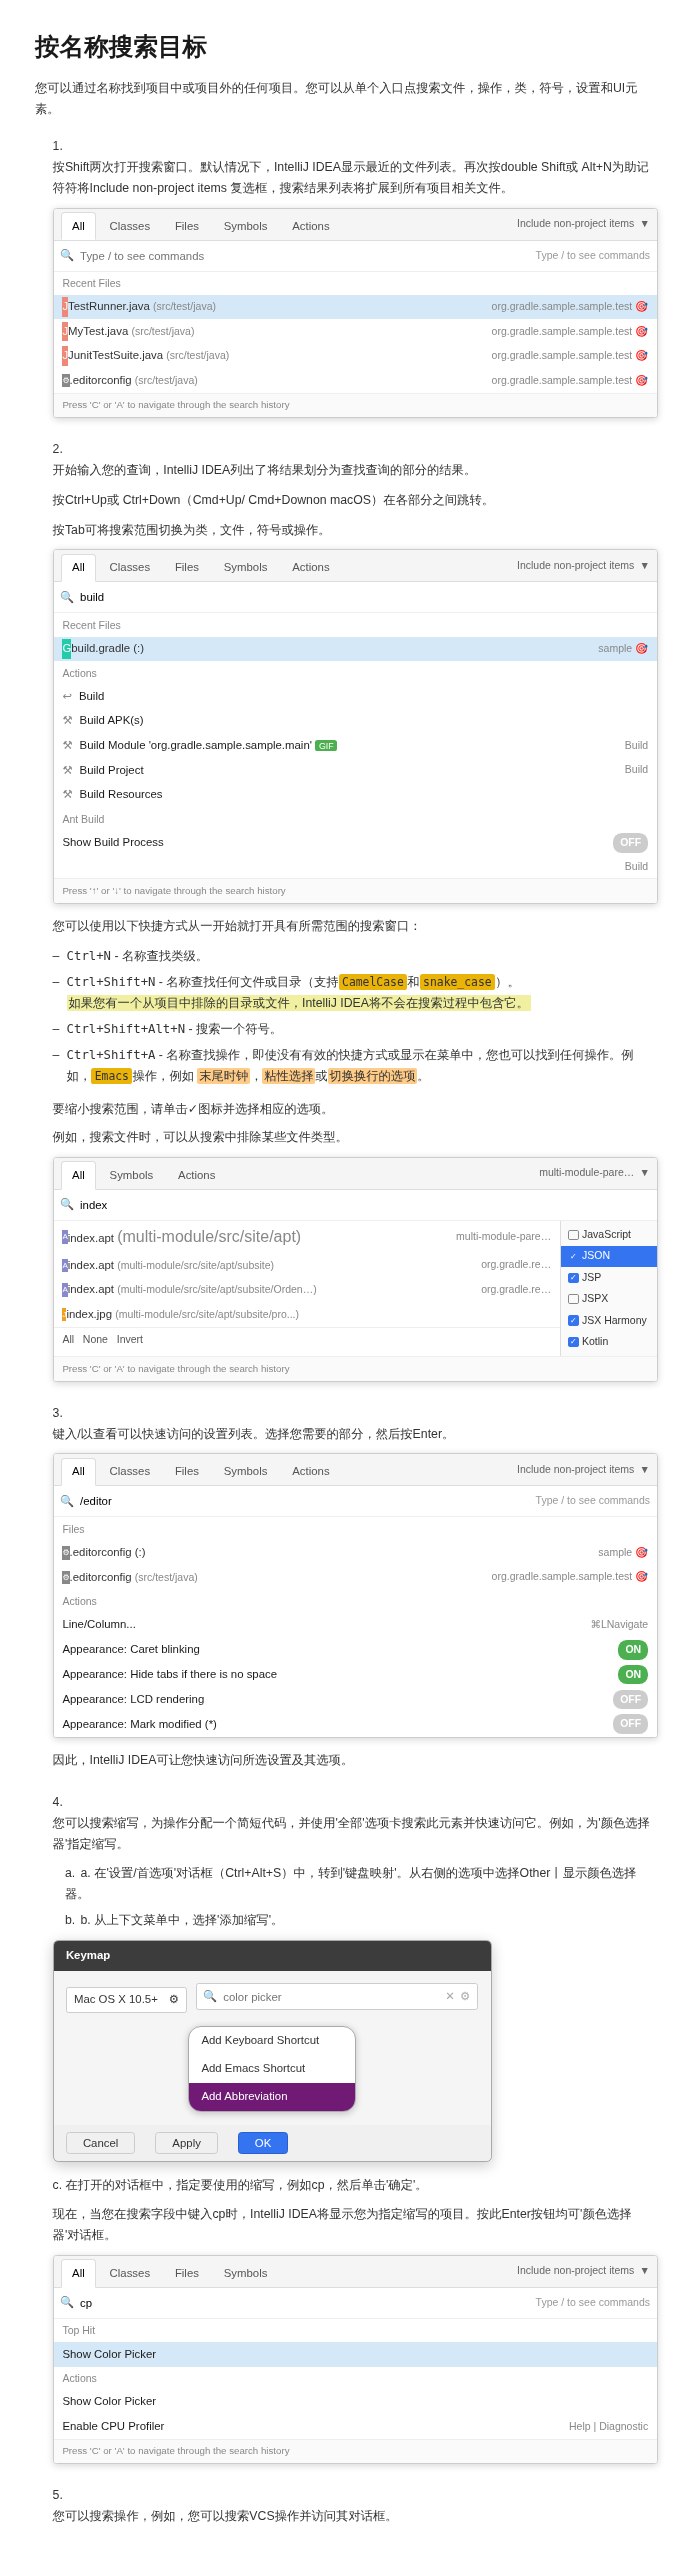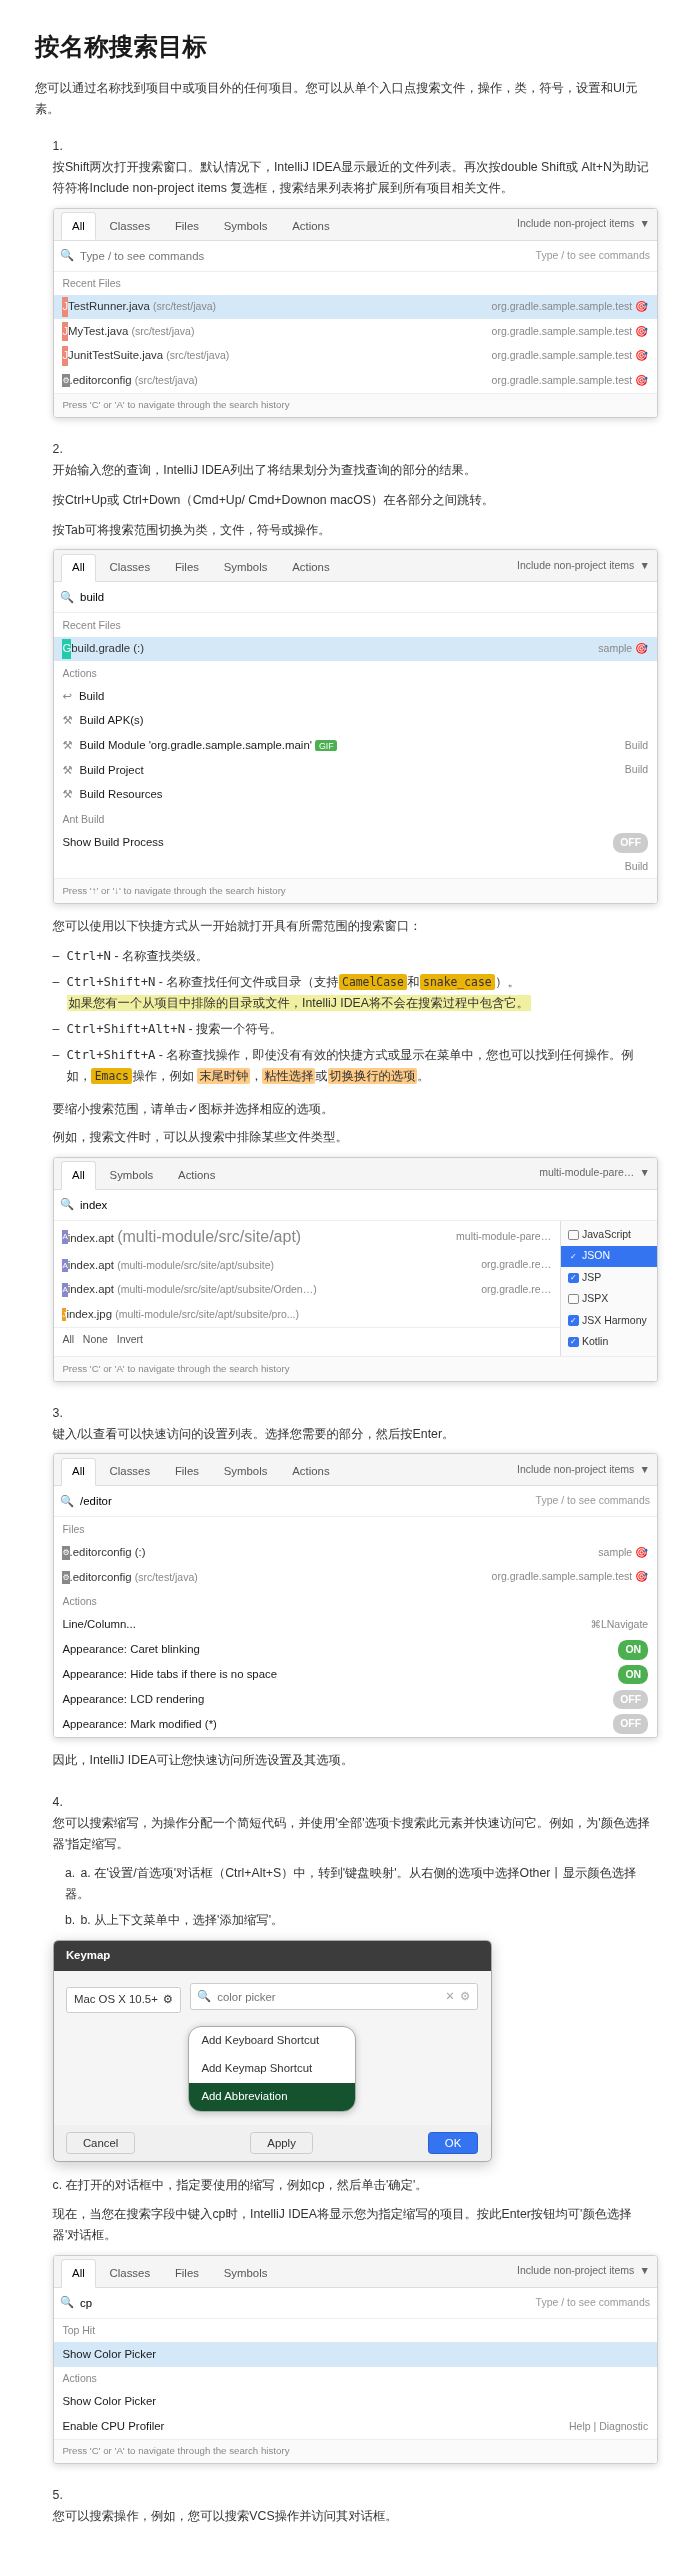--- a/index.html
+++ b/index.html
@@ -227,44 +227,44 @@
       border: none; outline: none; flex: 1; font-size: 11.4px;
     }
     .dropdown-combo {
       display: flex;
       align-items: center;
       border: 0.9px solid #ccc;
       border-radius: 2.6px;
       background: #fff;
       padding: 2.6px 7px;
       font-size: 11.4px;
-      gap: 5px;
+      gap: 11px;
       min-width: 105px;
     }
     .context-menu {
       background: #fff;
       border: 0.9px solid #aaa;
       border-radius: 13px;
       box-shadow: 0 1.8px 7px rgba(0,0,0,0.2);
       font-size: 11.4px;
       overflow: hidden;
       width: 168px;
     }
     .context-menu-item {
       padding: 4.4px 12.3px;
       cursor: pointer;
     }
     .context-menu-item.selected {
-      background: #14532d;
+      background: #701a75;
       color: #fff;
     }
     .dialog-buttons {
       display: flex;
-      justify-content: space-between;
-      gap: 6px;
+      justify-content: flex-start;
+      gap: 20px;
       padding: 7px 12.3px;
     }
     .btn {
       padding: 4.4px 16px;
       border-radius: 3.5px;
       border: 0.9px solid #ccc;
       font-size: 11.4px;
       cursor: pointer;
       background: #f0f0f0;
     }
@@ -663,21 +663,21 @@
             <span style="color:#aaa;">🔍</span>
             <input type="text" placeholder="color picker" style="">
             <span style="color:#aaa;">✕</span>
             <span style="color:#aaa;">⚙</span>
           </div>
         </div>
 
         <div style="display:flex;justify-content:center;margin-top:7px;">
           <div class="context-menu">
             <div class="context-menu-item">Add Keyboard Shortcut</div>
-            <div class="context-menu-item">Add Keymap Shortcut</div>
+            <div class="context-menu-item">Add Emacs Shortcut</div>
             <div class="context-menu-item selected">Add Abbreviation</div>
           </div>
         </div>
       </div>
       <div class="dialog-buttons">
         <button class="btn btn-secondary">Cancel</button>
         <button class="btn btn-secondary">Apply</button>
         <button class="btn btn-primary">OK</button>
       </div>
     </div>

